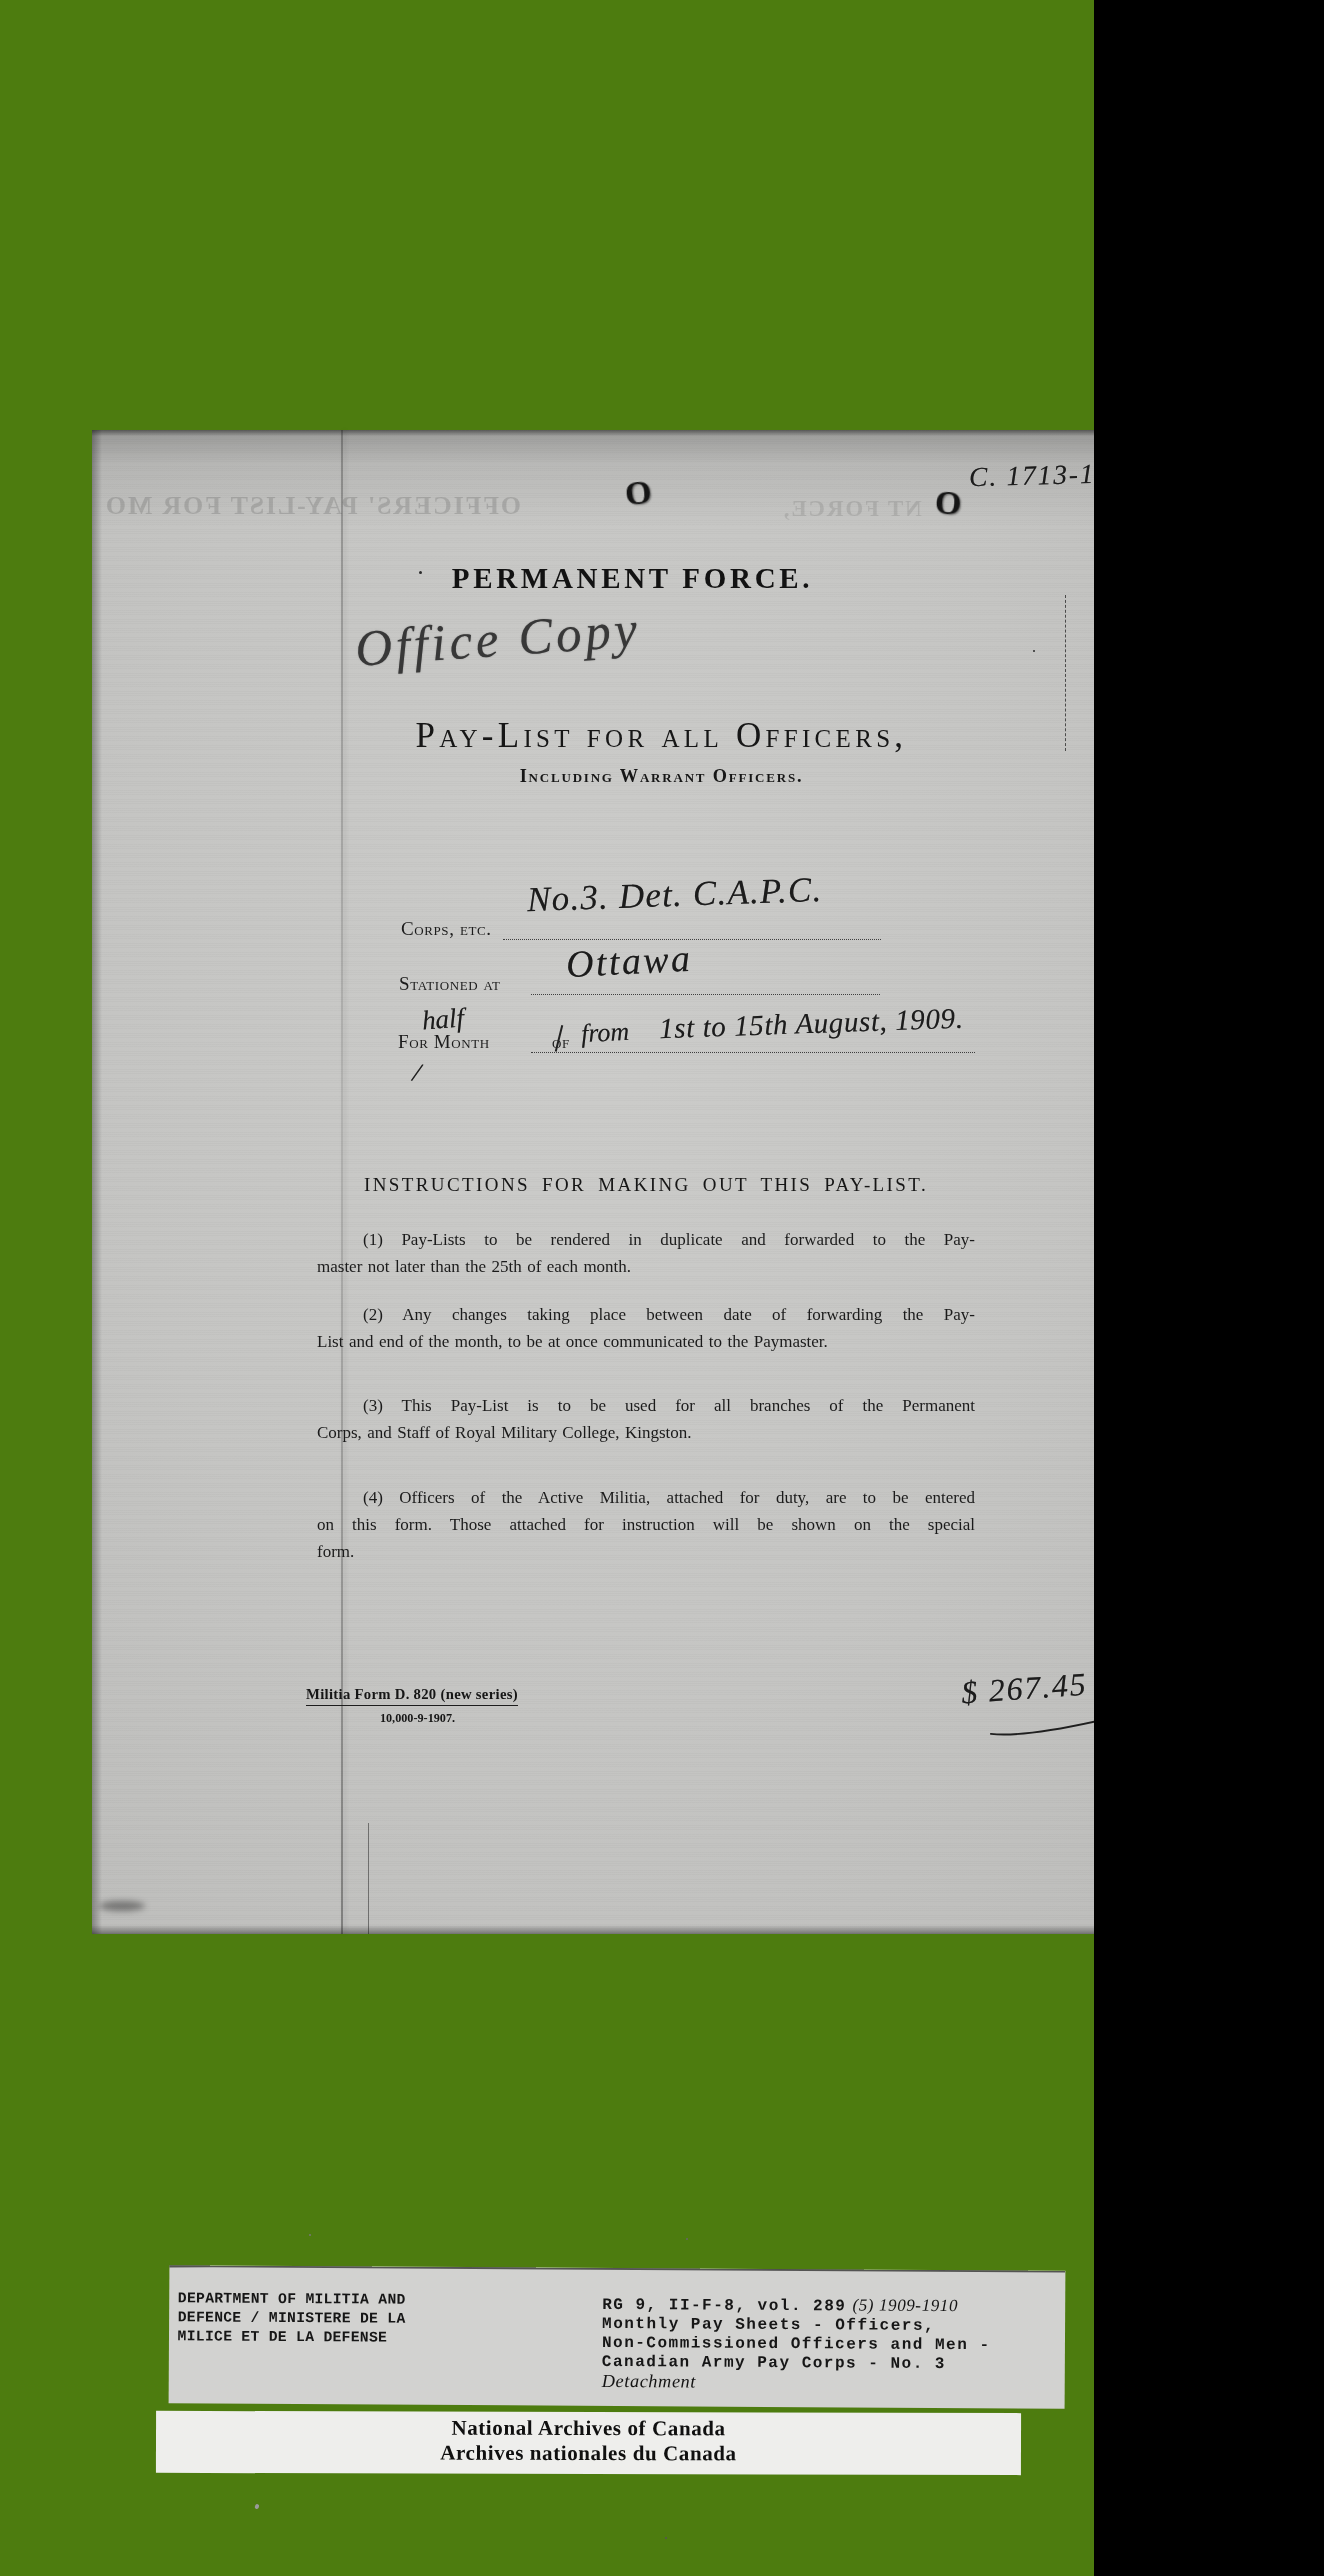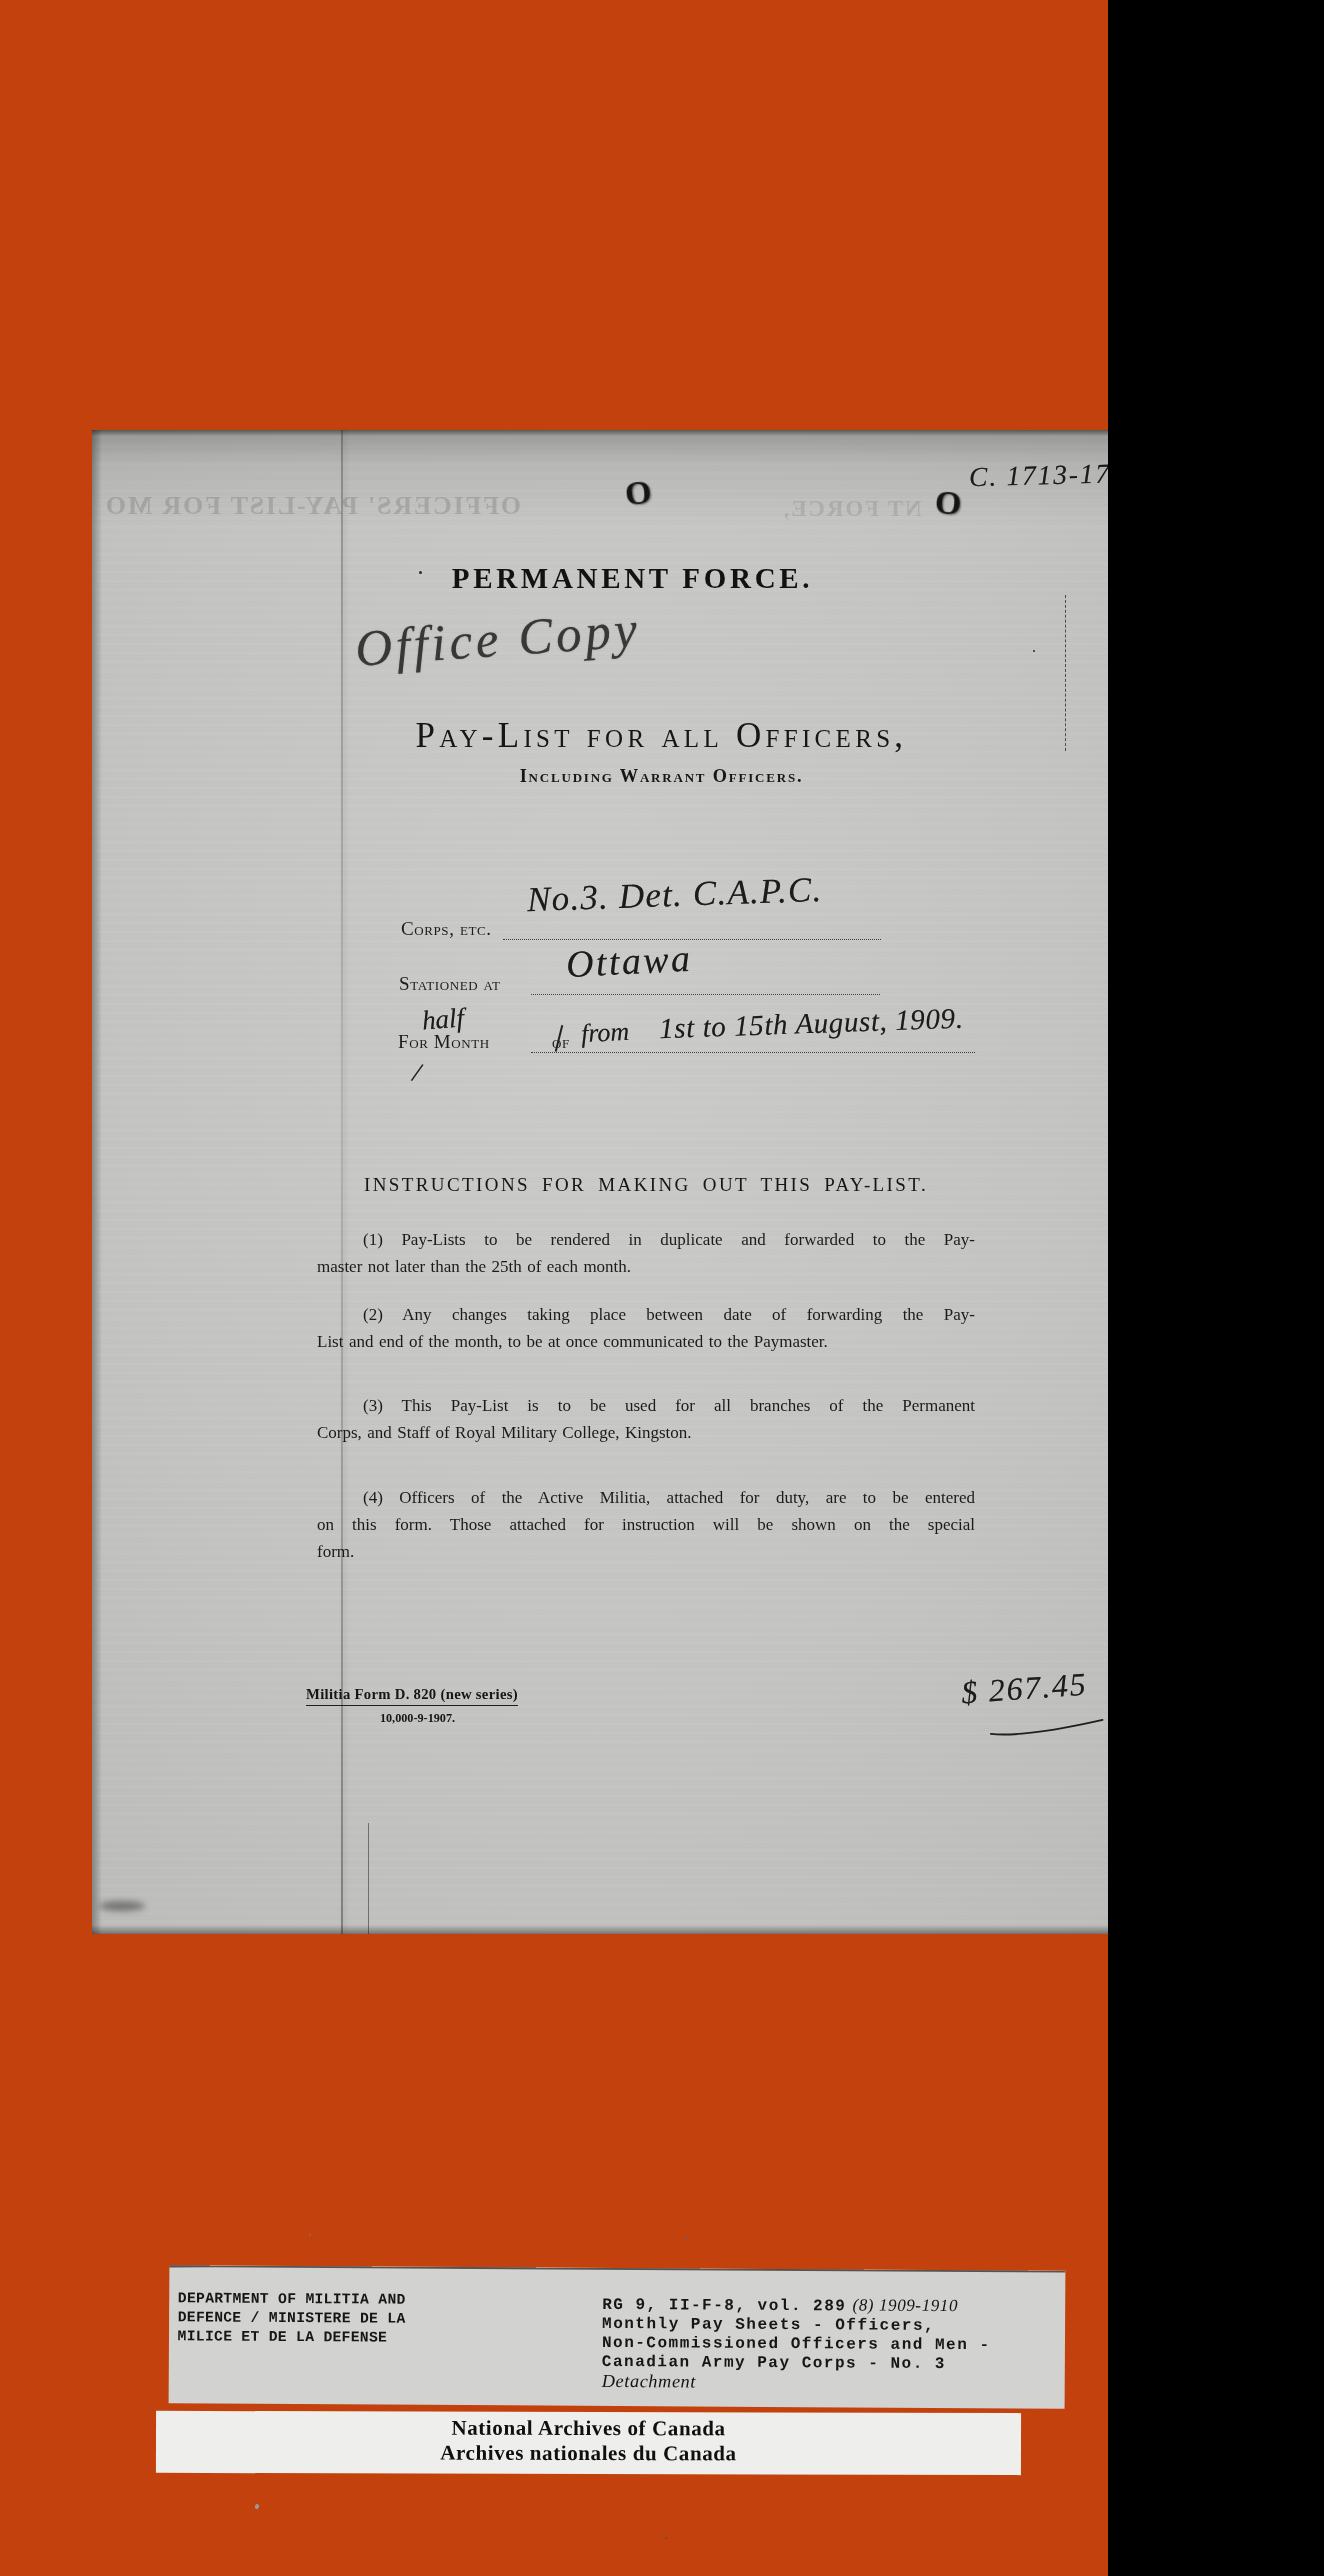--- a/index.html
+++ b/index.html
@@ -1,17 +1,17 @@
 <!DOCTYPE html>
 <html style="font-size:9.8px"><head>
 <meta charset="utf-8">
 <style>
   html,body{margin:0;padding:0;background:#000;}
-  #canvas{position:relative;width:1094px;height:2576px;background:#c2410c;overflow:hidden;
-          font-family:"Liberation Serif", serif;padding-left:14px;}
+  #canvas{position:relative;width:1094px;height:2576px;background:#4d7c0f;overflow:hidden;
+          font-family:"Liberation Serif", serif;}
   .abs{position:absolute;}
 
   
   .paper{position:absolute;left:92px;top:430px;width:1115px;height:1504px;
          background:radial-gradient(ellipse at 45% 38%, #ccccca 0%, #c5c5c3 55%, #bcbcba 100%);
          color:#1a1a1a;}
   .paper::after{content:"";position:absolute;inset:0;
          background:repeating-linear-gradient(0deg, rgba(0,0,0,0.018) 0 0.6px, transparent 0.6px 1.8px);
          pointer-events:none;}
   .shade-top{left:0;top:0;width:100%;height:98px;
@@ -145,21 +145,21 @@
     </svg>
   </div>
 
   <div class="label1">
     <div class="col l1-left">
       <div>DEPARTMENT OF MILITIA AND</div>
       <div>DEFENCE / MINISTERE DE LA</div>
       <div>MILICE ET DE LA DEFENSE</div>
     </div>
     <div class="col l1-right">
-      <div><span>RG 9, II-F-8, vol. 289</span><span class="hand-on-label" style="margin-left:6.1px;font-size:17px;">(8) 1909-1910</span></div>
+      <div><span>RG 9, II-F-8, vol. 289</span><span class="hand-on-label" style="margin-left:6.1px;font-size:17px;">(5) 1909-1910</span></div>
       <div>Monthly Pay Sheets - Officers,</div>
       <div>Non-Commissioned Officers and Men -</div>
       <div>Canadian Army Pay Corps - No. 3</div>
       <div class="hand-on-label" style="font-size:18.3px;">Detachment</div>
     </div>
   </div>
 
   <div class="label2">
     <div class="l2line" style="margin-top:3.7px;">National Archives of Canada</div>
     <div class="l2line">Archives nationales du Canada</div>

